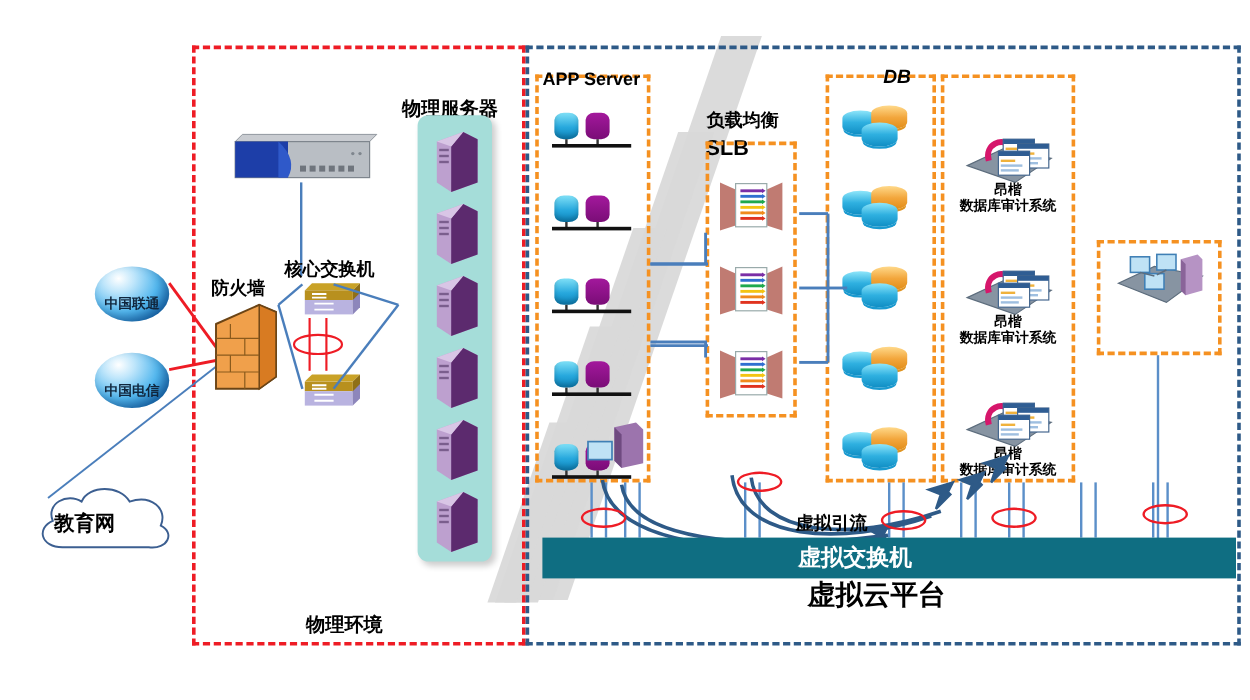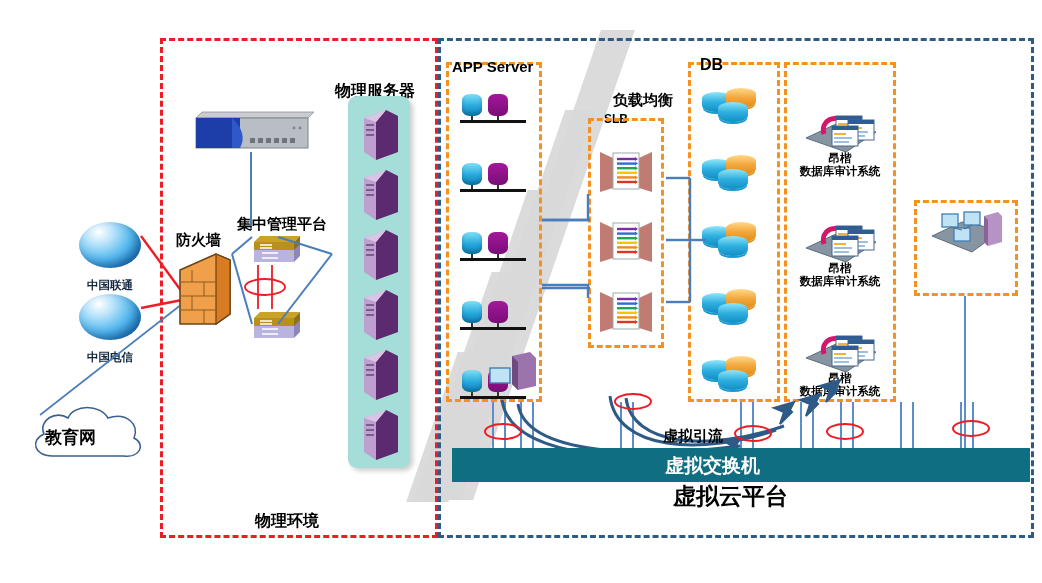--- a/index.html
+++ b/index.html
@@ -15,43 +15,43 @@
   .box-orange{border:3px dashed #f59121;box-sizing:border-box;}
 
   .box-app{left:446px;top:62px;width:96px;height:340px;}
   .box-slb{left:588px;top:118px;width:76px;height:230px;}
   .box-db{left:688px;top:62px;width:92px;height:340px;}
   .box-audit{left:784px;top:62px;width:112px;height:340px;}
   .box-mgmt{left:914px;top:200px;width:104px;height:96px;}
 
   
   .t-appserver{left:452px;top:58px;font-size:15px;}
-  .t-slb{left:604px;top:113px;font-size:12px;}
-  .t-fuzai{left:589px;top:92px;font-size:15px;margin-left:24px;}
-  .t-db{left:700px;top:56px;font-size:16px;}
+  .t-slb{left:588px;top:113px;font-size:18px;}
+  .t-fuzai{left:589px;top:92px;font-size:15px;}
+  .t-db{left:736px;top:56px;font-size:16px;font-style:italic;}
   .t-title-audit{left:205px;top:60px;font-size:17px;}
   .t-wuli-srv{left:335px;top:82px;font-size:16px;}
   .t-core{left:237px;top:216px;font-size:15px;}
   .t-fw{left:176px;top:232px;font-size:15px;}
   .t-phy-env{left:255px;top:512px;font-size:16px;text-align:right;}
   .t-cloud-env{left:673px;top:483px;font-size:23px;}
   .t-vswitch{left:665px;top:455px;font-size:19px;color:#fff;z-index:40;}
   .t-vdrain{left:663px;top:428px;font-size:15px;z-index:39;}
   .t-edu{left:45px;top:428px;font-size:17px;}
 
   
   .cloud{left:22px;top:398px;width:128px;height:76px;}
 
   
   .globe{width:62px;height:46px;border-radius:50%;
     background:
       radial-gradient(ellipse at 32% 22%, #ffffff 0%, #bfe6fb 22%, #53b7ee 55%, #1272bd 85%, #0b4f8a 100%);
     box-shadow:inset -4px -4px 8px rgba(0,0,40,.25);}
   .globe-wrap{position:absolute;}
-  .globe-txt{position:absolute;left:0;width:62px;top:24px;text-align:center;font-size:11.5px;font-weight:bold;color:#10263d;margin-top:32px;}
+  .globe-txt{position:absolute;left:0;width:62px;top:24px;text-align:center;font-size:11.5px;font-weight:bold;color:#10263d;}
   .g1{left:79px;top:222px;}
   .g2{left:79px;top:294px;}
 
   
   .fw{left:178px;top:252px;width:54px;height:78px;}
 
   
   .appliance{left:190px;top:110px;width:124px;height:42px;}
 
   
@@ -153,21 +153,21 @@
       <rect x="92" y="28" width="5" height="5"></rect>
         <rect x="100" y="28" width="5" height="5"></rect>
     </g>
     <g fill="#7f868e">
         <circle cx="104" cy="18" r="1.4"></circle>
         <circle cx="110" cy="18" r="1.4"></circle>
       </g>
   </svg>
   <div class="ln abs" style="left:250px;top:152px;width:2px;height:78px;"></div>
 
-  <div class="lbl cn t-core">集中管理平台</div>
+  <div class="lbl cn t-core">核心交换机</div>
   <svg class="abs swt" style="left:250px;top:232px;" viewBox="0 0 54 34">
     <polygon points="4,10 44,10 50,4 10,4" fill="#c9a227"></polygon>
     <rect x="4" y="10" width="40" height="8" fill="#b8901e"></rect>
     <polygon points="44,10 50,4 50,20 44,26" fill="#8f6f17"></polygon>
     <rect x="4" y="18" width="40" height="12" fill="#b9b3e0"></rect>
     <polygon points="44,18 50,12 50,24 44,30" fill="#8d86bb"></polygon>
     <g stroke="#fff" stroke-width="1.6" fill="none">
       <path d="M10 13 l12 0 M10 16 l12 0"></path>
         <path d="M12 21 l16 0 M12 26 l16 0"></path>
     </g>

